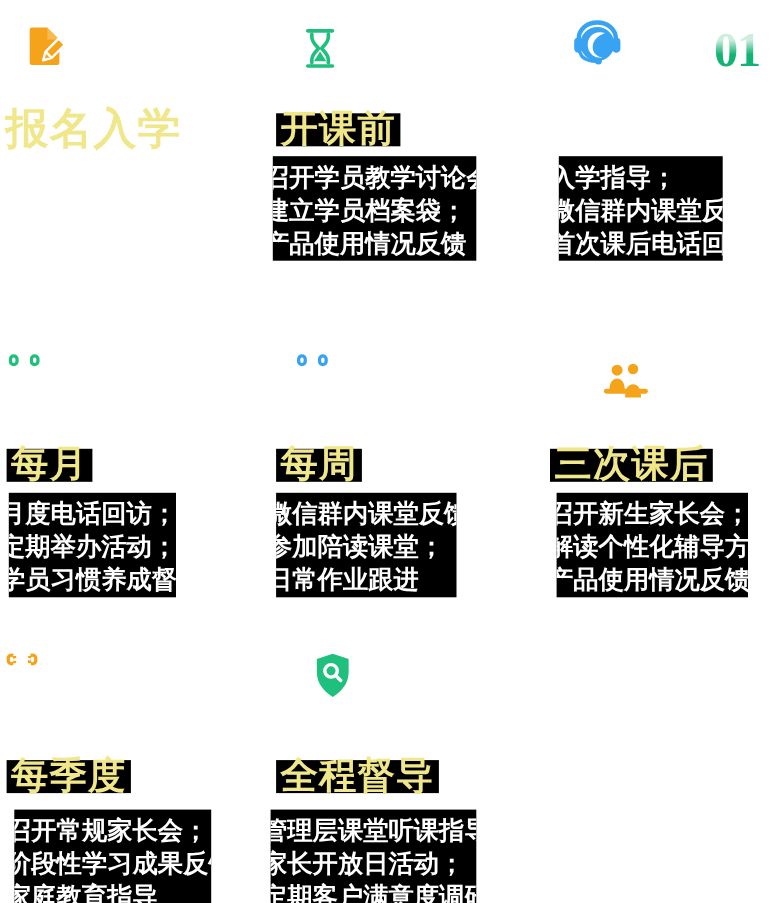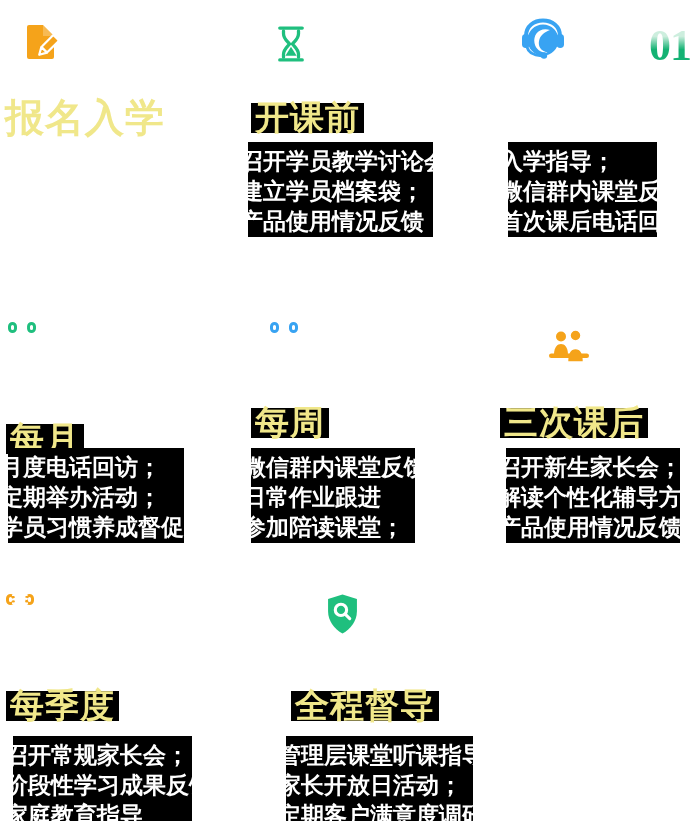--- a/index.html
+++ b/index.html
@@ -14,44 +14,44 @@
     background:#fff; font-family:"DejaVu Sans", sans-serif;
   }
   .section{ position:absolute; width:233px;font-family:Liberation Serif, serif; }
   .s0{left:0;   top:0;   height:300px;}
   .s1{left:233px;top:0;  height:300px;}
   .s2{left:466px;top:0;  width:234px; height:300px;}
   .s3{left:0;   top:300px; height:270px;}
   .s4{left:233px;top:300px; height:270px;}
   .s5{left:466px;top:300px; width:234px; height:270px;}
   .s6{left:0;   top:570px; height:251px;}
-  .s7{left:233px;top:570px; height:251px;margin-left:40px;}
+  .s7{left:233px;top:570px; height:251px;}
 
   .title{
     position:absolute; background:var(--hl-bg); color:var(--title-yellow);
     font-size:34px; line-height:30px; font-weight:bold; white-space:nowrap;
     padding:0 4px; letter-spacing:1px;
   }
   .title.plain{ background:transparent; padding:0; font-size:39px; }
   
   .s0 .title{left:5px;  top:103px;}
   .s1 .title{left:18px; top:103px;}
   .s2 .title{left:38px; top:103px;}
-  .s3 .title{left:6px;  top:124px;}
+  .s3 .title{left:6px;  top:108px;}
   .s4 .title{left:18px; top:108px;}
   .s5 .title{left:34px; top:108px;}
   .s6 .title{left:6px;  top:121px;}
   .s7 .title{left:18px; top:121px;}
 
   .body{
     position:absolute; background:var(--hl-bg); padding-top:5px;
   }
   .s1 .body{left:15px; top:142px; width:185px;}
   .s2 .body{left:42px; top:142px; width:149px;}
-  .s3 .body{left:8px;  top:148px; width:176px;}
+  .s3 .body{left:8px;  top:148px; width:152px;}
   .s4 .body{left:18px; top:148px; width:164px;}
   .s5 .body{left:40px; top:148px; width:174px;}
   .s6 .body{left:13px; top:166px; width:179px;}
   .s7 .body{left:13px; top:166px; width:187px;}
 
   .line{
     display:block; height:30px; line-height:30px; overflow:hidden;
     color:var(--body-text); font-size:23px; font-weight:bold;
     white-space:nowrap; text-indent:-8px;
   }
@@ -176,22 +176,22 @@
         <span class="hook"></span>
         <span class="hook h2"></span>
         <span class="cal-body">
             <span class="glyph">7</span>
           </span>
       </span>
     </span>
     <div class="title">每周</div>
     <div class="body">
       <div class="line">微信群内课堂反馈</div>
+      <div class="line">参加陪读课堂；</div>
       <div class="line">日常作业跟进</div>
-      <div class="line">参加陪读课堂；</div>
     </div>
   </div>
 
   <div class="section s5">
     <span class="icon c-orange">
       <svg width="42" height="38" viewBox="0 0 42 38">
         <g fill="currentColor">
           <circle cx="13" cy="8.5" r="5"></circle>
           <path d="M6 26.5 c0 -7.5 3.5 -10.5 7 -10.5 s7 3 7 10.5 z"></path>
           <circle cx="27.5" cy="7.5" r="5.5" stroke="#fff" stroke-width="1.5"></circle>

